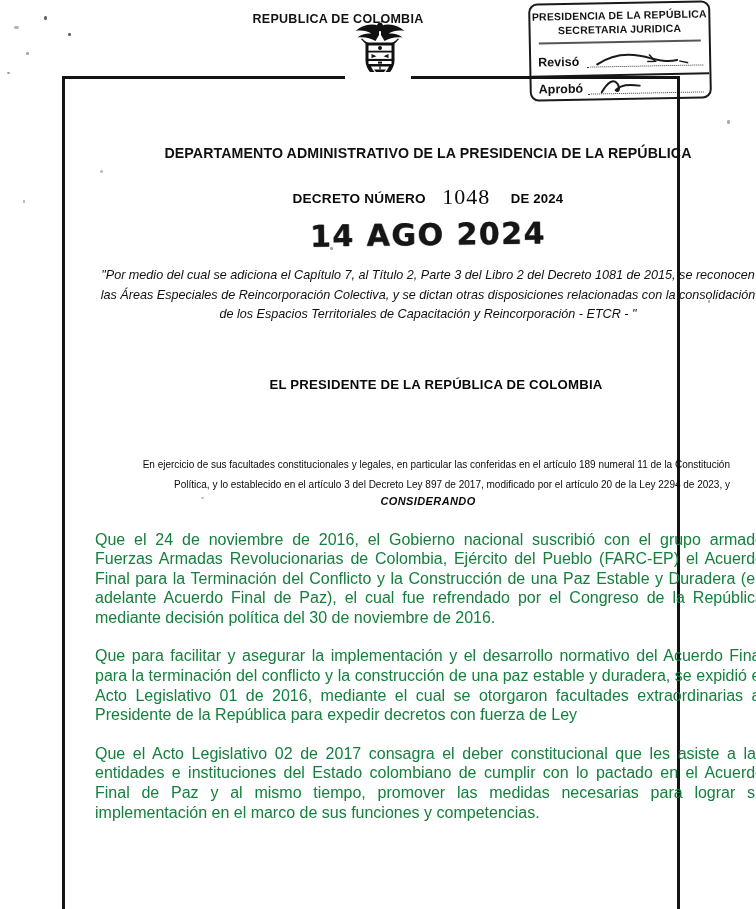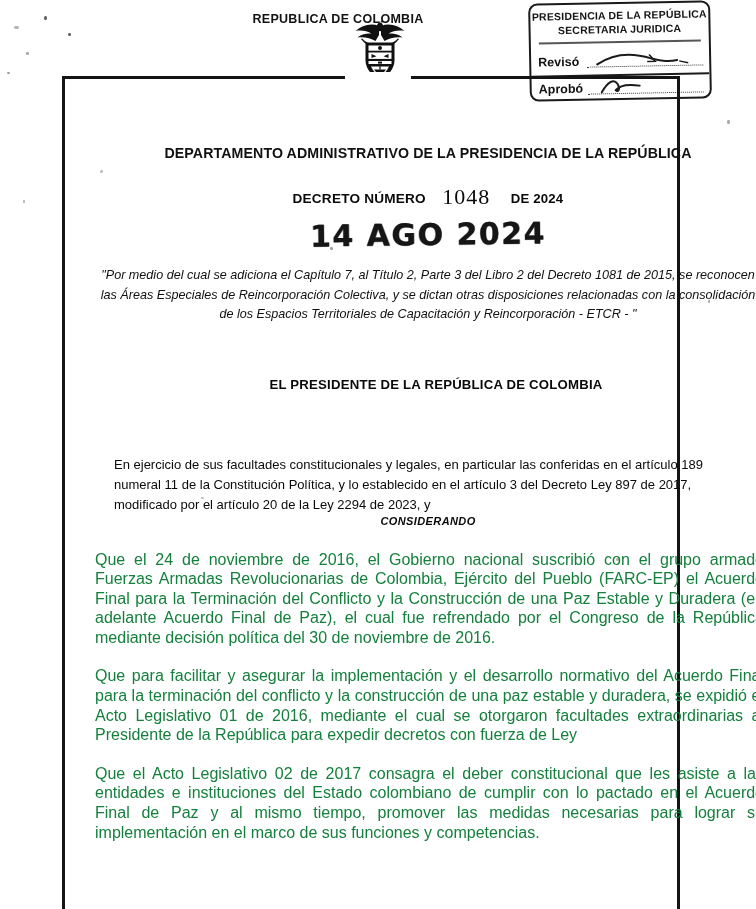--- a/index.html
+++ b/index.html
@@ -214,22 +214,22 @@
     text-align: center;
     margin-top: 52px;
     font-size: 13.2px;
     font-weight: bold;
     letter-spacing: .2px;
     padding-left: 16px;
   }
 
   .faculties {
     margin: 63px 60px 0 48px;
-    text-align: left;
-    font-size: 13px;
+    text-align: right;
+    font-size: 10px;
     line-height: 20px;
   }
 
   .considerando {
     text-align: center;
     font-size: 11px;
     font-weight: bold;
     letter-spacing: .4px;
     font-style: italic;
   }

